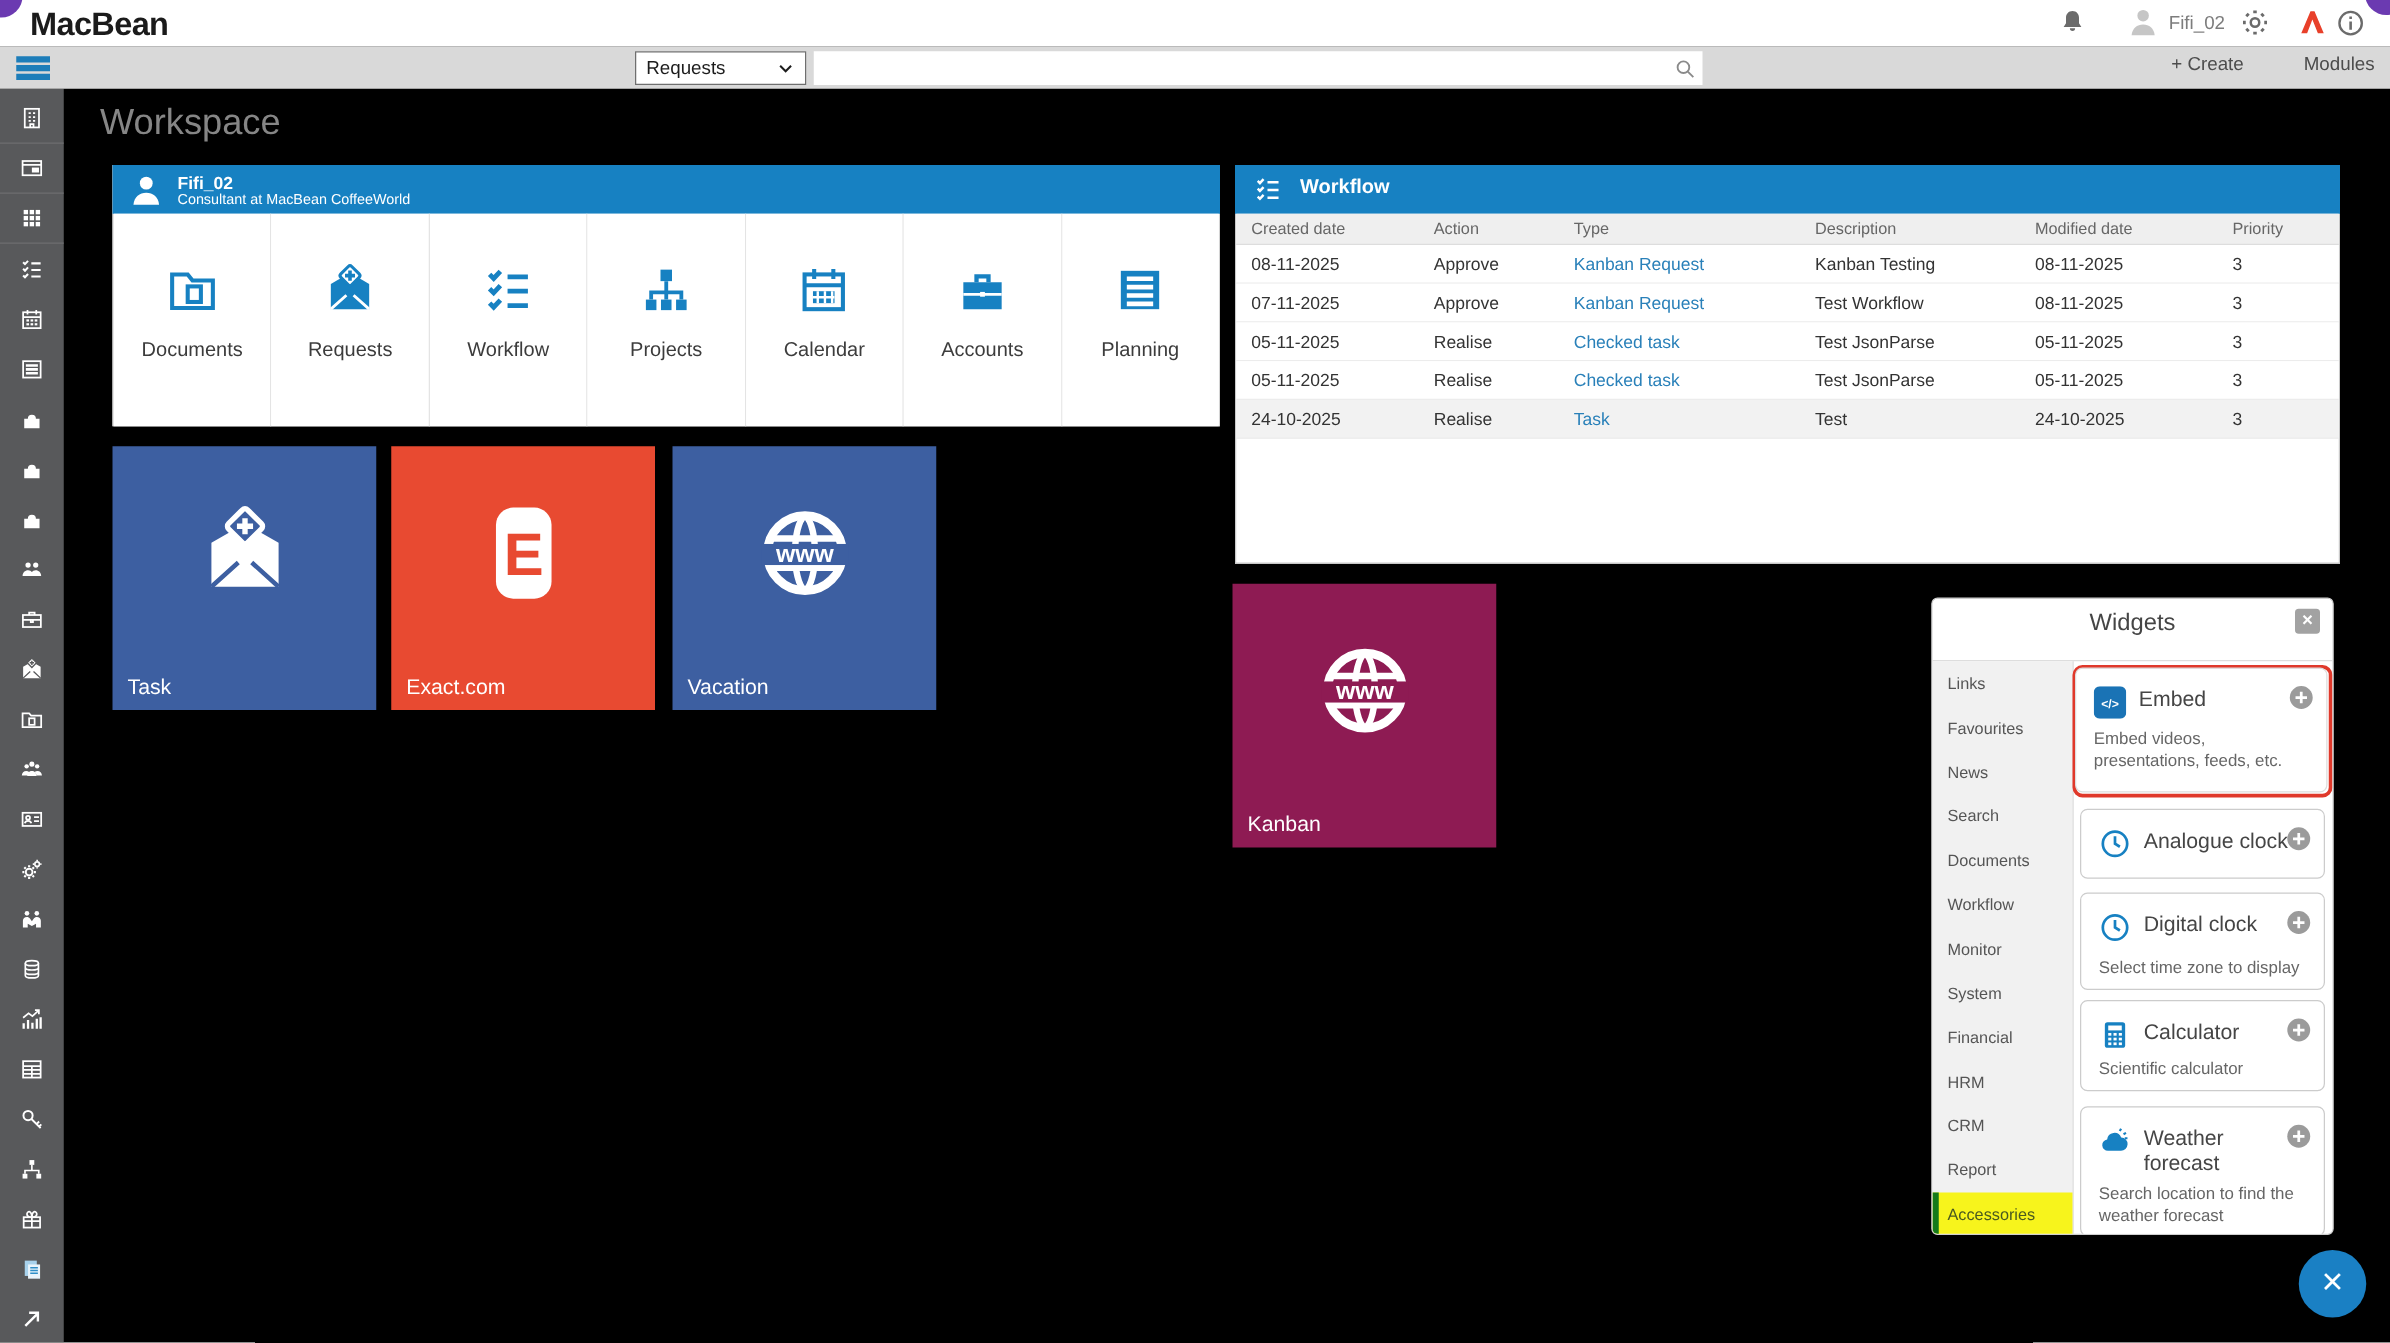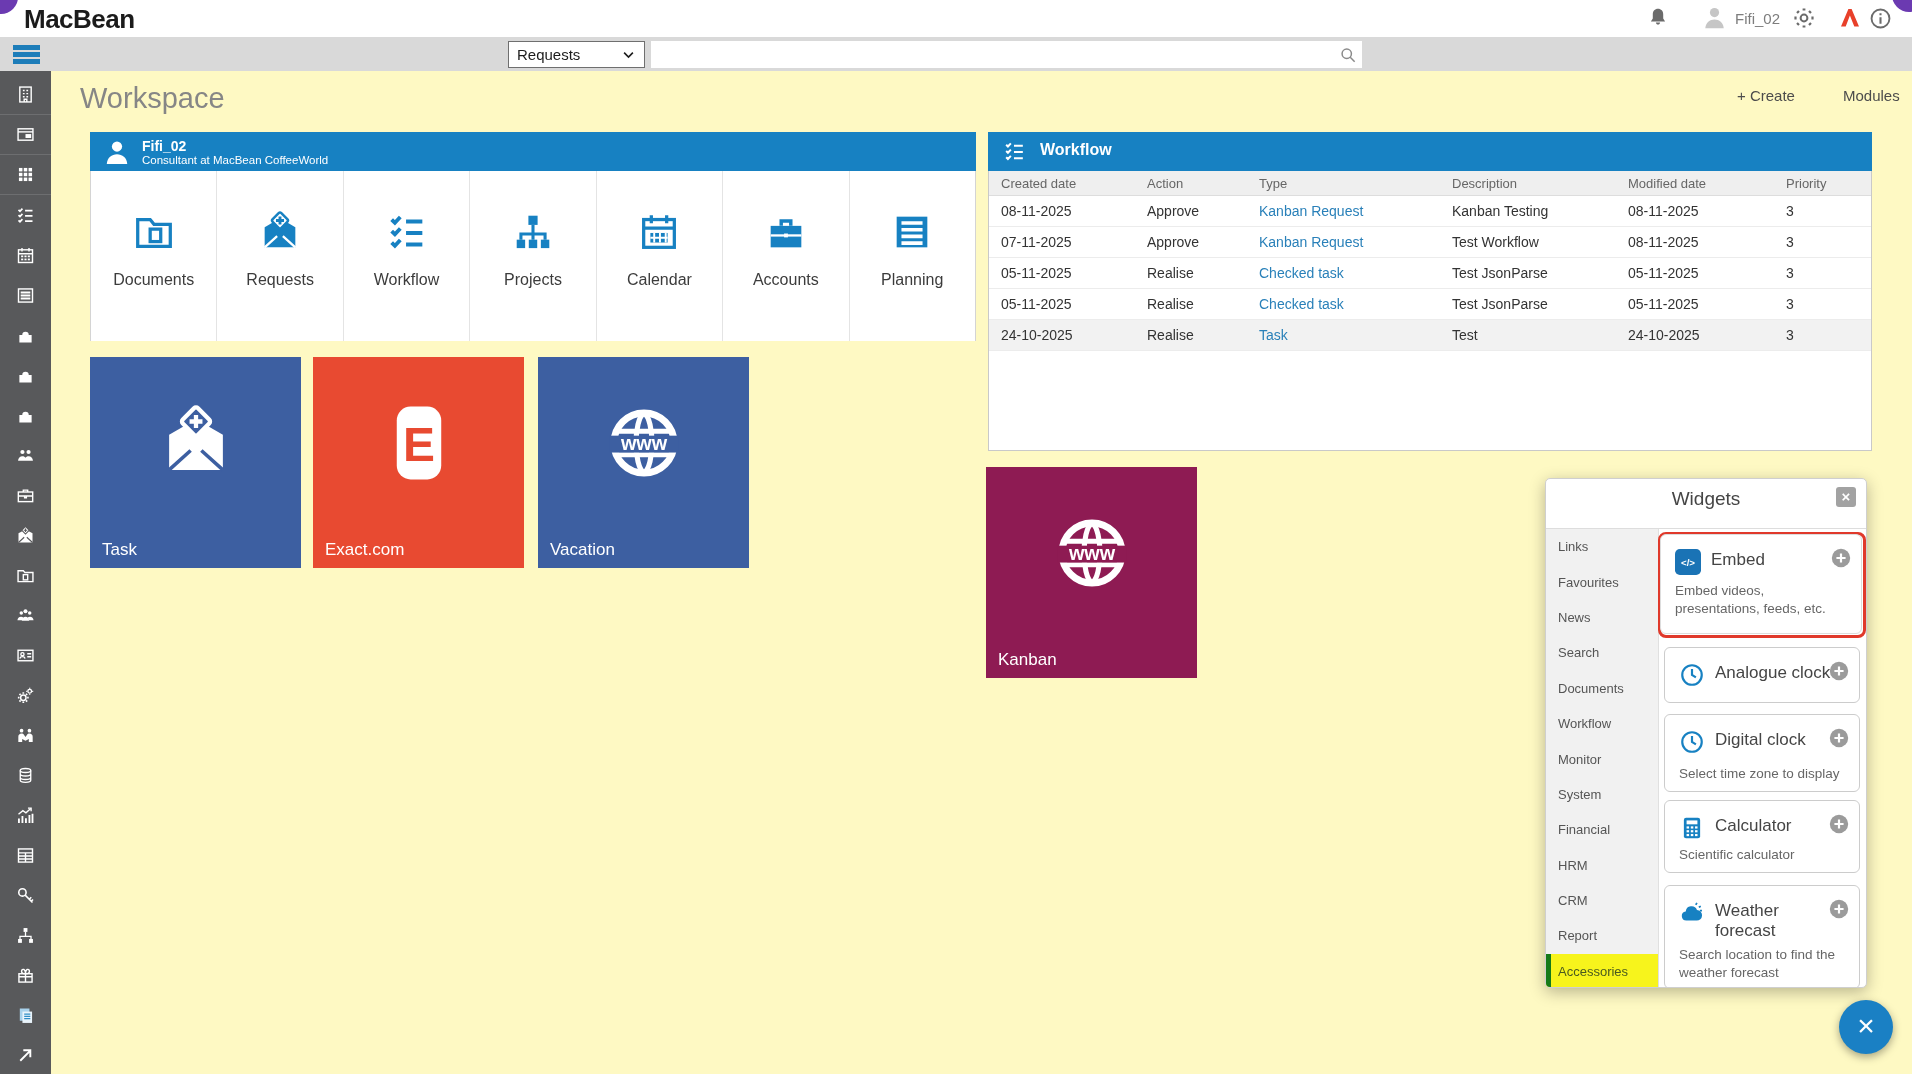--- a/index.html
+++ b/index.html
@@ -1,36 +1,36 @@
 <!DOCTYPE html>
 <html><head>
 <meta charset="utf-8">
 <style>
   html,body{margin:0;padding:0;background:#fff;}
   *{box-sizing:border-box;font-family:"Liberation Sans","DejaVu Sans",sans-serif;}
-  .stage{position:relative;width:1912px;height:1074px;overflow:hidden;background:#fef9c3;}
+  .stage{position:relative;width:1912px;height:1074px;overflow:hidden;background:#000000;}
 
   
   .hdr{position:absolute;left:0;top:0;width:1912px;height:37px;background:#fff;z-index:5;}
   .brand{position:absolute;left:24px;top:4px;font-size:26px;font-weight:bold;color:#1b1b1b;letter-spacing:-.5px;}
   .balloon{position:absolute;width:34px;height:34px;border-radius:50%;background:#6b3ab1;}
   .balloon.l{left:-16px;top:-20px;}
   .balloon.r{right:-14px;top:-22px;}
   .hico{position:absolute;top:6px;width:24px;height:24px;}
   .huser{position:absolute;top:10px;font-size:15px;color:#7d7d7d;}
 
   
   .tbar{position:absolute;left:0;top:37px;width:1912px;height:34px;background:#d9d9d9;z-index:4;}
   .burger{position:absolute;left:13px;top:8px;width:27px;height:19px;display:flex;flex-direction:column;justify-content:space-between;cursor:pointer;}
   .burger span{display:block;height:5px;background:#1d7db9;}
   .selbox{position:absolute;left:508px;top:4px;width:137px;height:27px;background:#fff;border:1px solid #6f6f6f;display:flex;align-items:center;padding:0 8px;font-size:15px;color:#1c1c1c;cursor:pointer;}
   .selbox .grow{flex:1;}
   .sinput{position:absolute;left:651px;top:4px;width:711px;height:27px;background:#fff;border:none;outline:none;font-size:15px;padding:0 30px 0 8px;color:#333;}
   .smag{position:absolute;left:1338px;top:8px;width:20px;height:20px;}
-  .tbtn{position:absolute;top:6px;font-size:15px;color:#4c4c4c;cursor:pointer;white-space:nowrap;margin-top:44px;}
+  .tbtn{position:absolute;top:6px;font-size:15px;color:#4c4c4c;cursor:pointer;white-space:nowrap;}
 
   
   .snav{position:absolute;left:0;top:71px;width:51px;height:1003px;background:#58595b;z-index:3;padding-top:4px;}
   .sit{height:40px;display:flex;align-items:center;justify-content:center;cursor:pointer;}
   .sit.sdv{border-bottom:1px solid #6d6e70;}
   .sit svg{display:block;}
 
   
   .ptitle{position:absolute;left:80px;top:82px;font-size:29px;color:#868686;}
 

